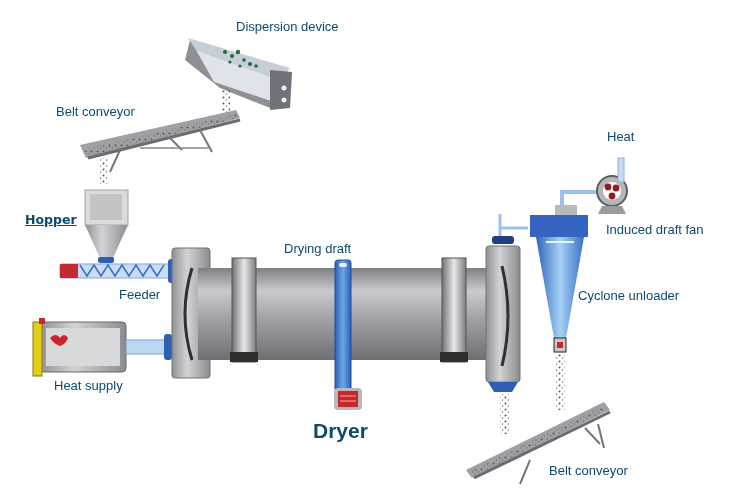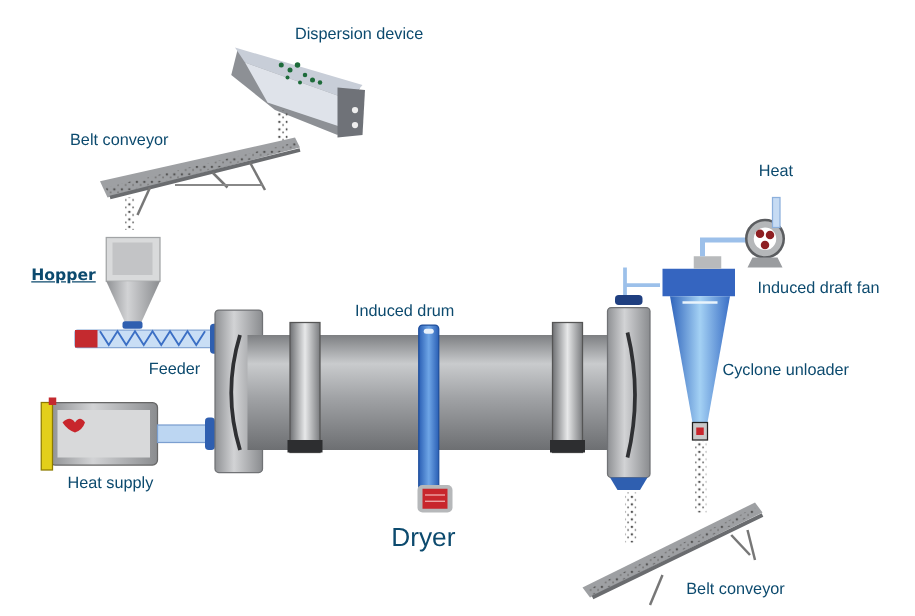--- a/index.html
+++ b/index.html
@@ -166,18 +166,18 @@
     <line x1="585" y1="428" x2="600" y2="444" stroke="#777" stroke-width="2"></line>
     <line x1="598" y1="424" x2="604" y2="448" stroke="#777" stroke-width="2"></line>
   </g>
 </svg>
 
 <div class="lbl" style="left:236px;top:19px;">Dispersion device</div>
 <div class="lbl" style="left:56px;top:104px;">Belt conveyor</div>
 <div class="lbl bold" style="left:25px;top:212px;text-decoration:underline;">Hopper</div>
 <div class="lbl" style="left:97px;top:287px;margin-left:22px;">Feeder</div>
 <div class="lbl" style="left:54px;top:378px;">Heat supply</div>
-<div class="lbl" style="left:284px;top:241px;">Induced drum</div>
+<div class="lbl" style="left:284px;top:241px;">Drying draft</div>
 <div class="lbl" style="left:607px;top:129px;">Heat</div>
 <div class="lbl" style="left:593px;top:222px;margin-left:13px;">Induced draft fan</div>
 <div class="lbl" style="left:578px;top:288px;">Cyclone unloader</div>
-<div class="lbl big" style="left:313px;top:419px;">Dryer</div>
+<div class="lbl big" style="left:313px;top:419px;font-weight:bold;">Dryer</div>
 <div class="lbl" style="left:549px;top:463px;">Belt conveyor</div>
 
 </body></html>

